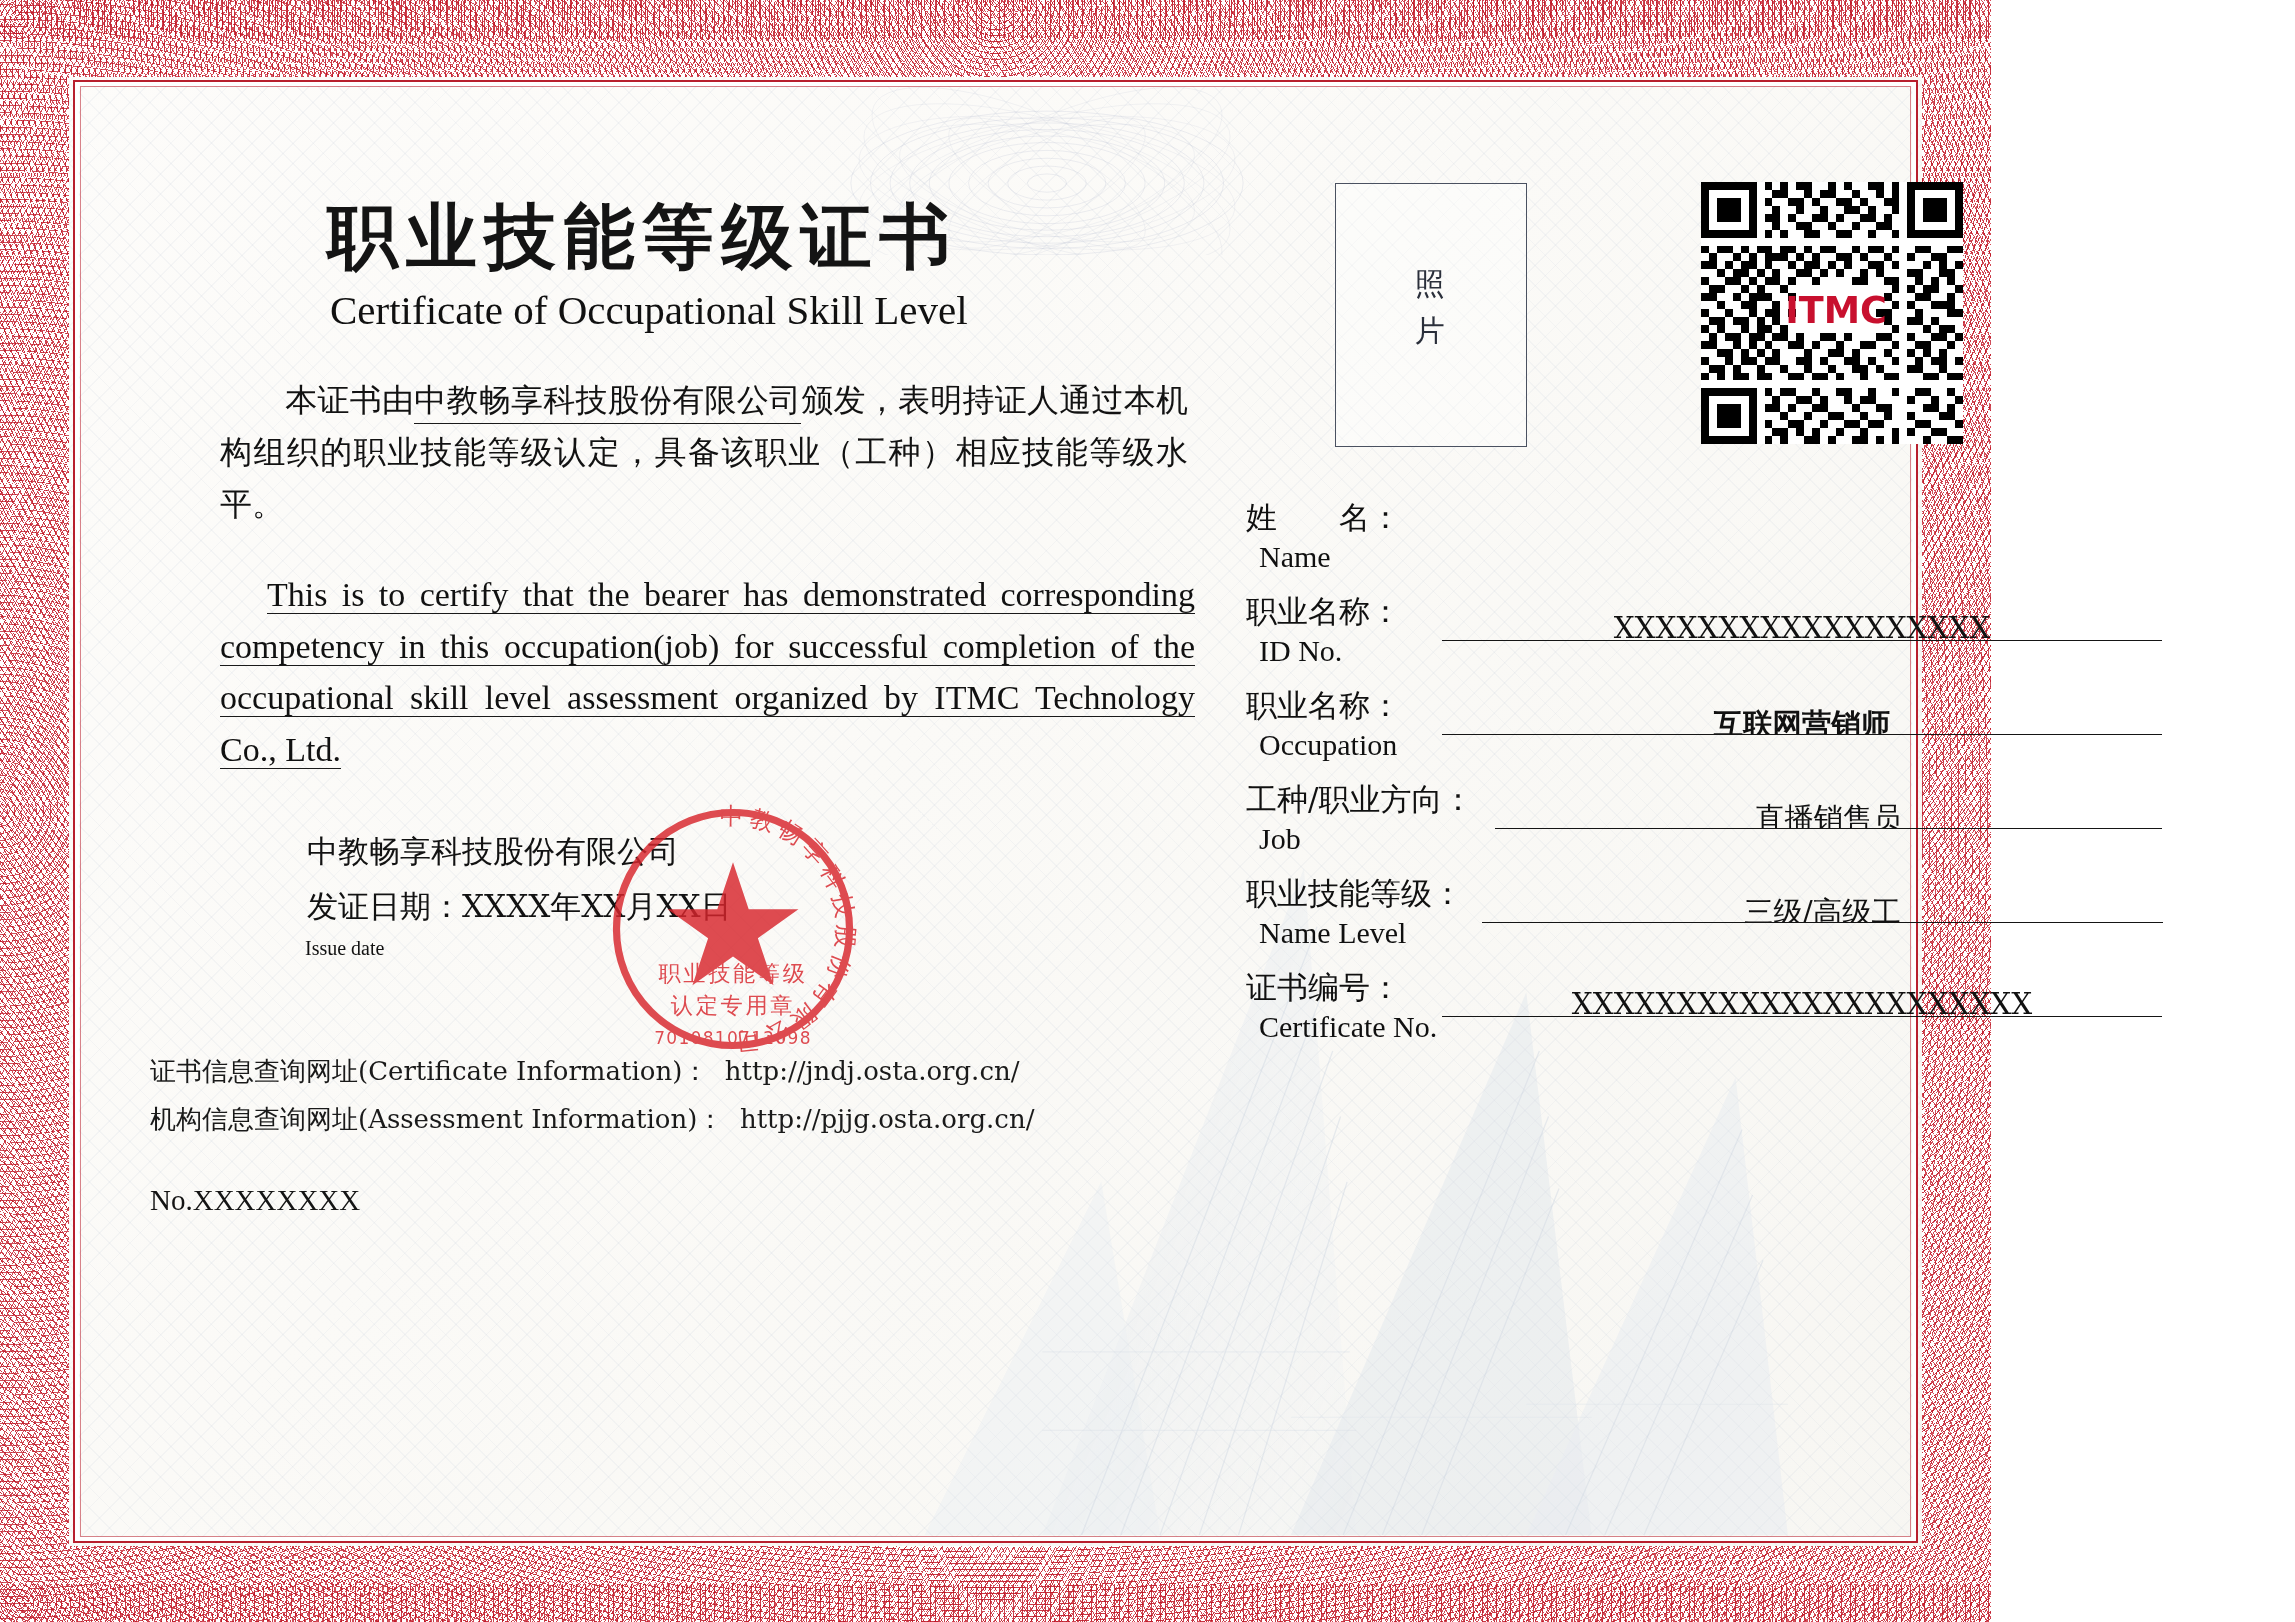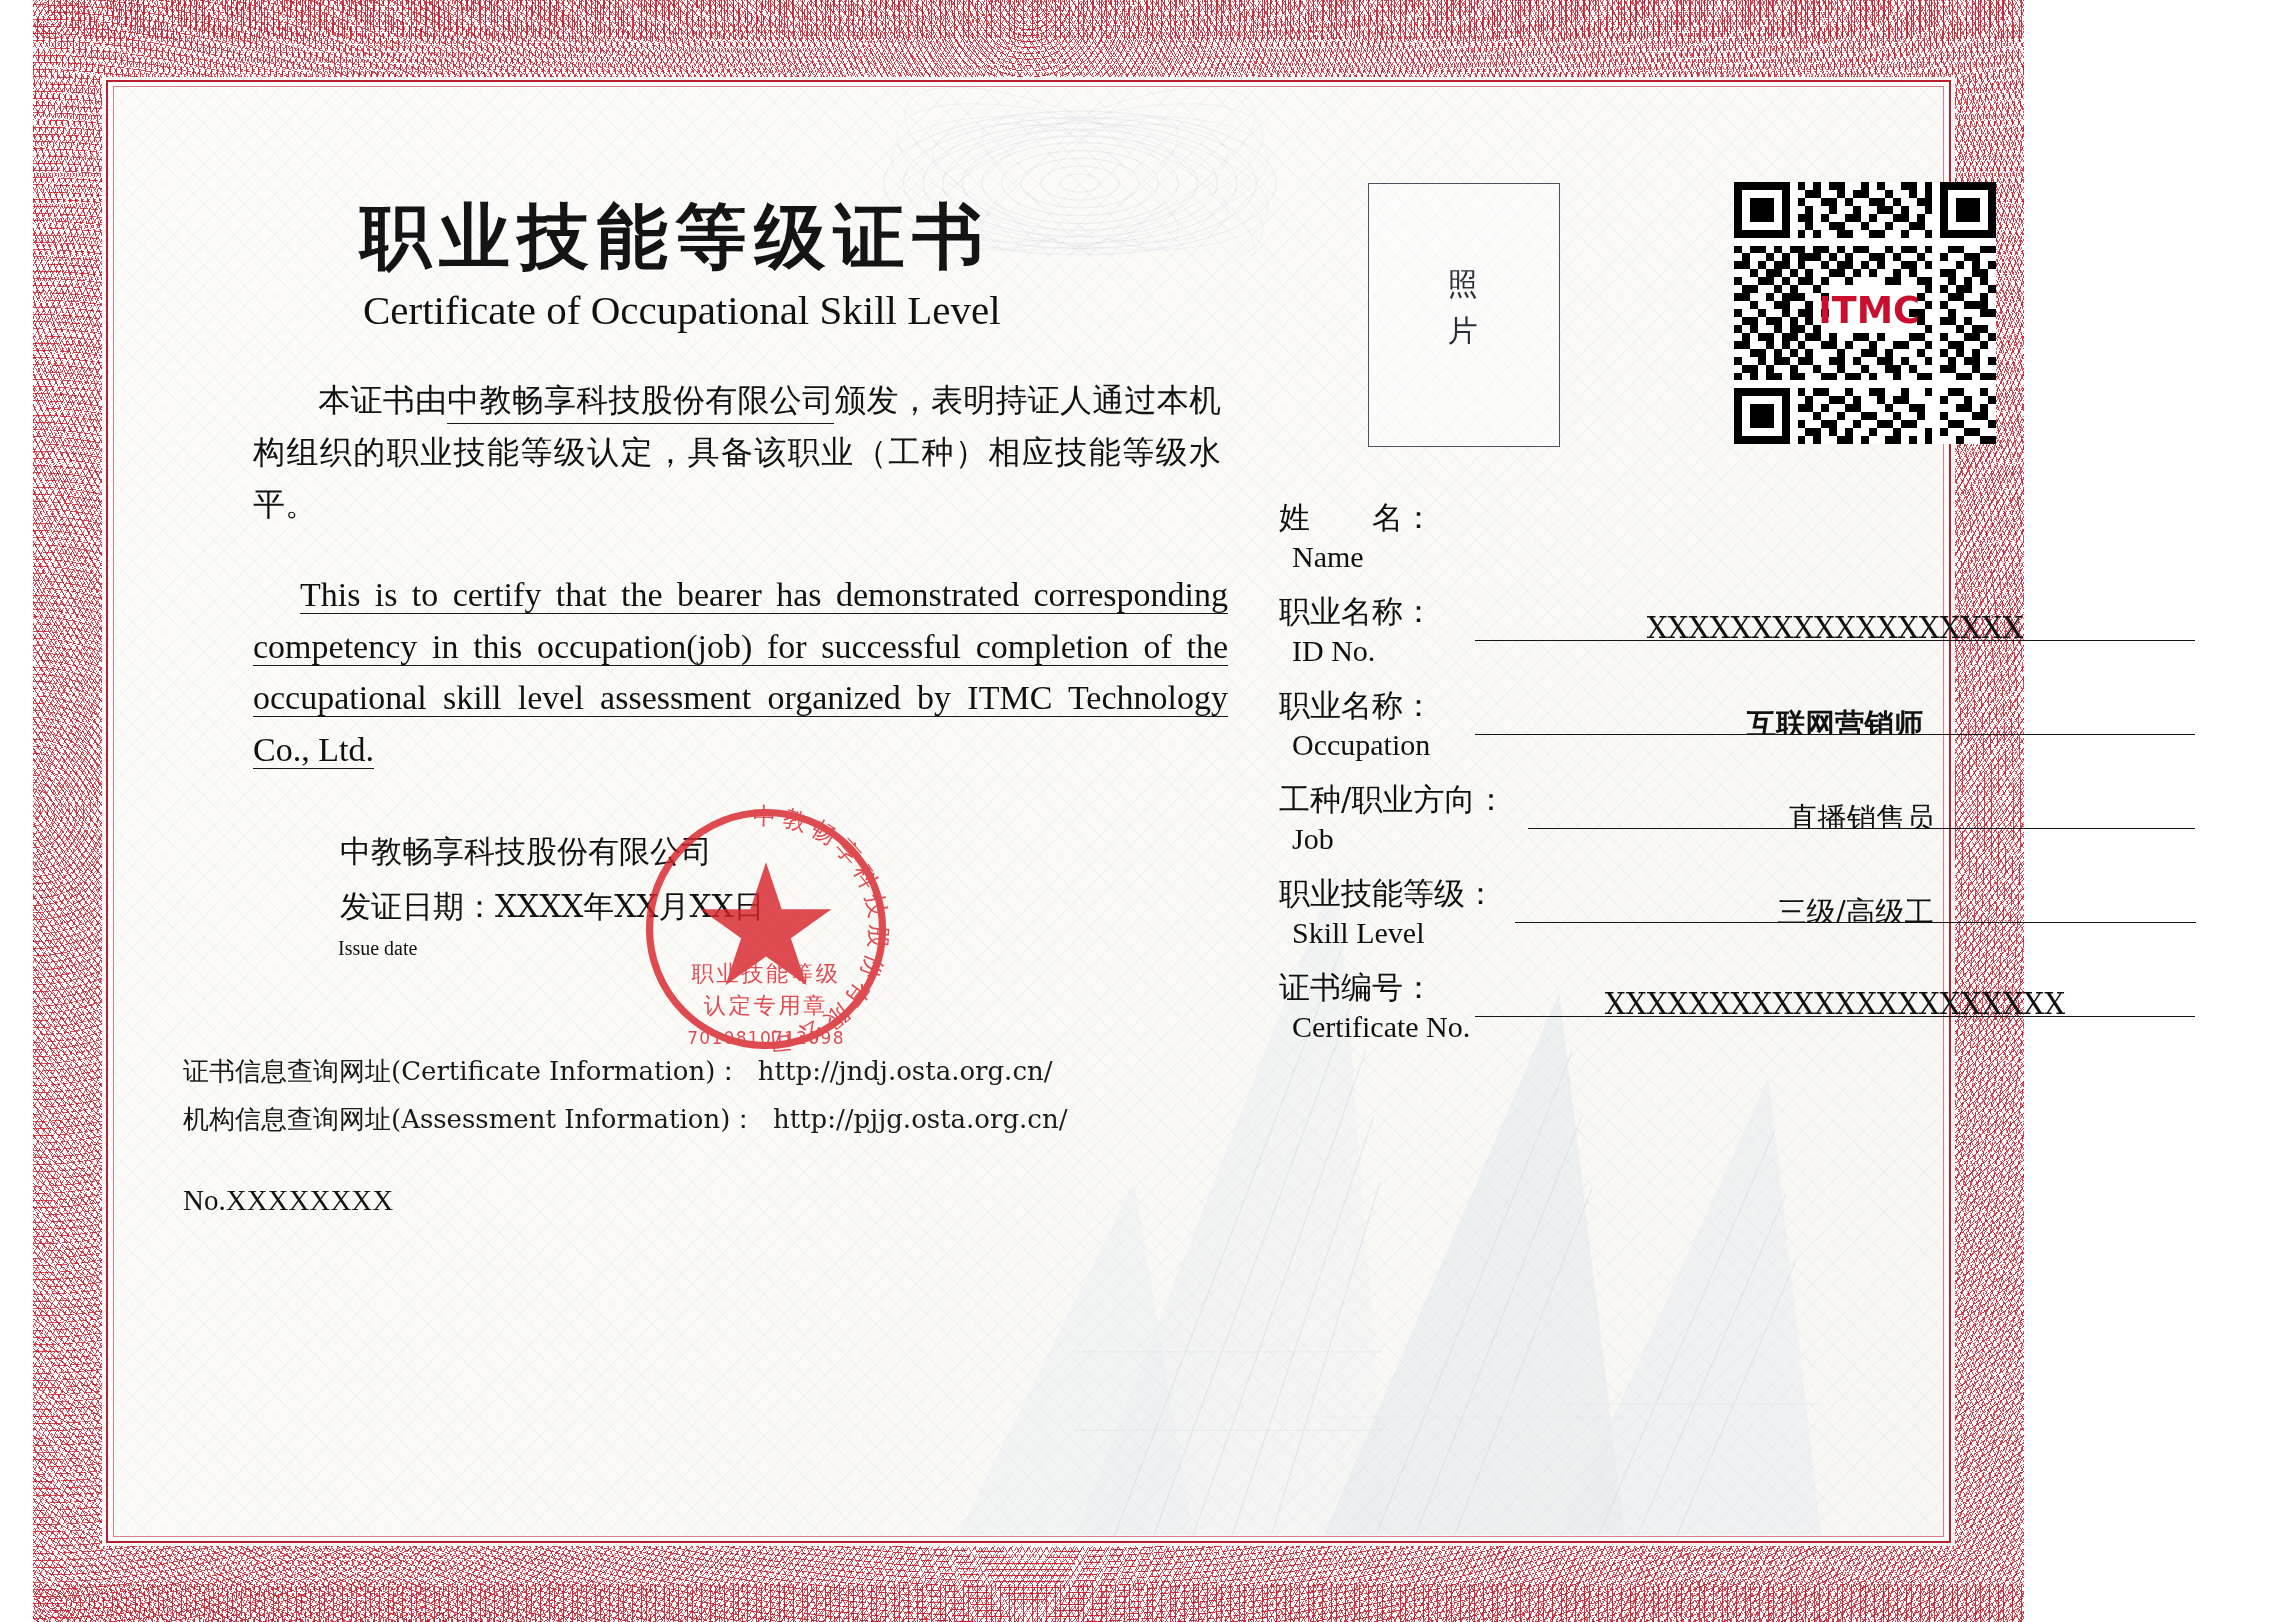--- a/index.html
+++ b/index.html
@@ -18,21 +18,20 @@
   .cert {
     position: relative;
     width: 1991px;
     height: 1623px;
     box-sizing: border-box;
     background:
       
       repeating-linear-gradient(45deg, rgba(190,200,215,0.13) 0 1.3px, rgba(255,255,255,0) 1.3px 14.4px),
       repeating-linear-gradient(-45deg, rgba(190,200,215,0.13) 0 1.3px, rgba(255,255,255,0) 1.3px 14.4px),
       linear-gradient(135deg, #fdfcfa 0%, #fbfaf7 45%, #f7f6f2 100%);
-    margin-left: 33px;
   }
 
   
   .border-outer {
     position: absolute;
     left: 0; top: 0; right: 0; bottom: 0;
     background:
       repeating-radial-gradient(circle at 50% 0%, rgba(190,20,35,0.85) 0 0.7px, rgba(255,255,255,0) 0.7px 5.9px),
       repeating-radial-gradient(circle at 0% 50%, rgba(190,20,35,0.75) 0 0.7px, rgba(255,255,255,0) 0.7px 7.2px),
       repeating-linear-gradient(60deg, rgba(200,30,45,0.8) 0 0.7px, rgba(255,255,255,0) 0.7px 5.2px),
@@ -709,21 +708,21 @@
       </div>
 
       <div class="field">
         <span class="lab-cn">工种/职业方向：</span>
         <span class="lab-en">Job</span>
         <span class="line" style="left:249px;width:667px;">直播销售员</span>
       </div>
 
       <div class="field">
         <span class="lab-cn">职业技能等级：</span>
-        <span class="lab-en">Skill Level</span>
+        <span class="lab-en">Name Level</span>
         <span class="line" style="left:236px;width:681px;">三级/高级工</span>
       </div>
 
       <div class="field">
         <span class="lab-cn">证书编号：</span>
         <span class="lab-en">Certificate No.</span>
         <span class="line" style="left:196px;width:720px;">XXXXXXXXXXXXXXXXXXXXXX</span>
       </div>
 
     </div>

